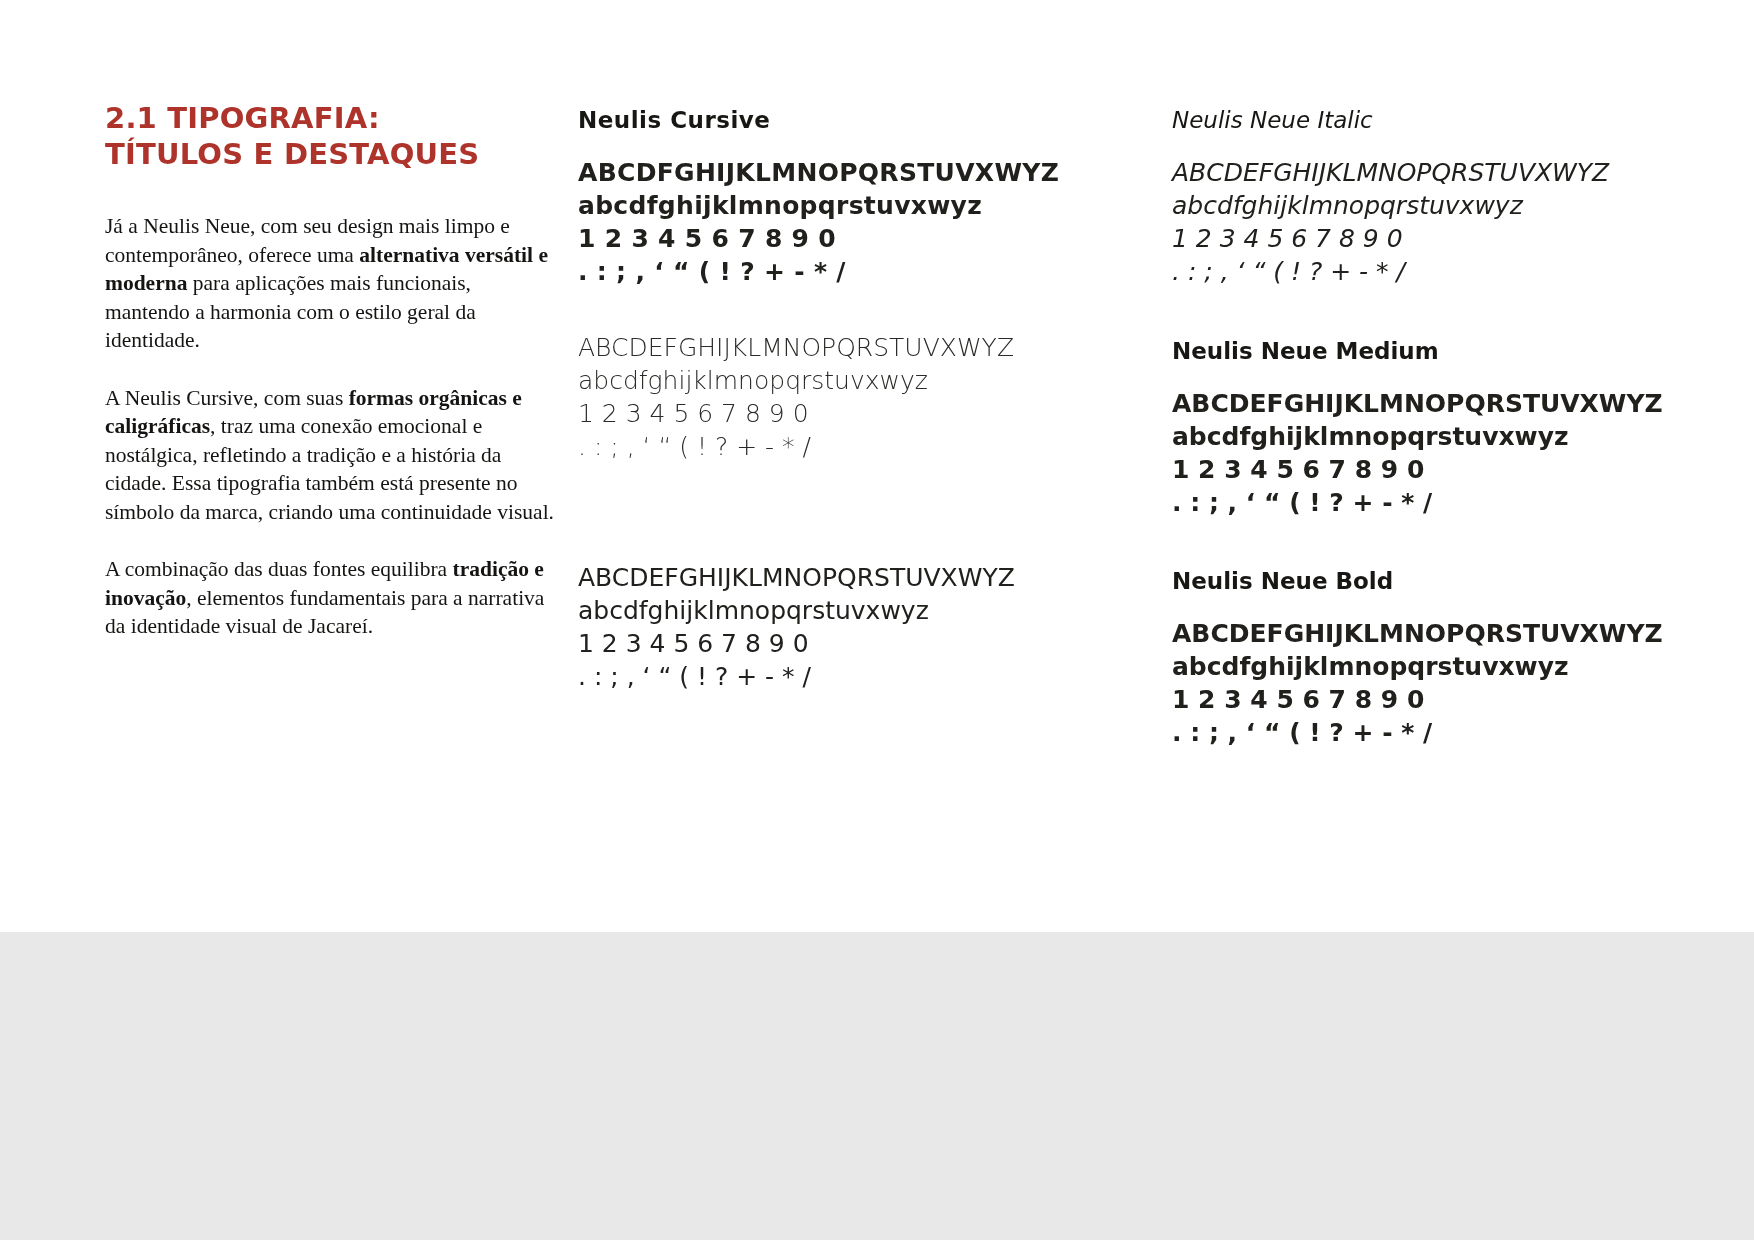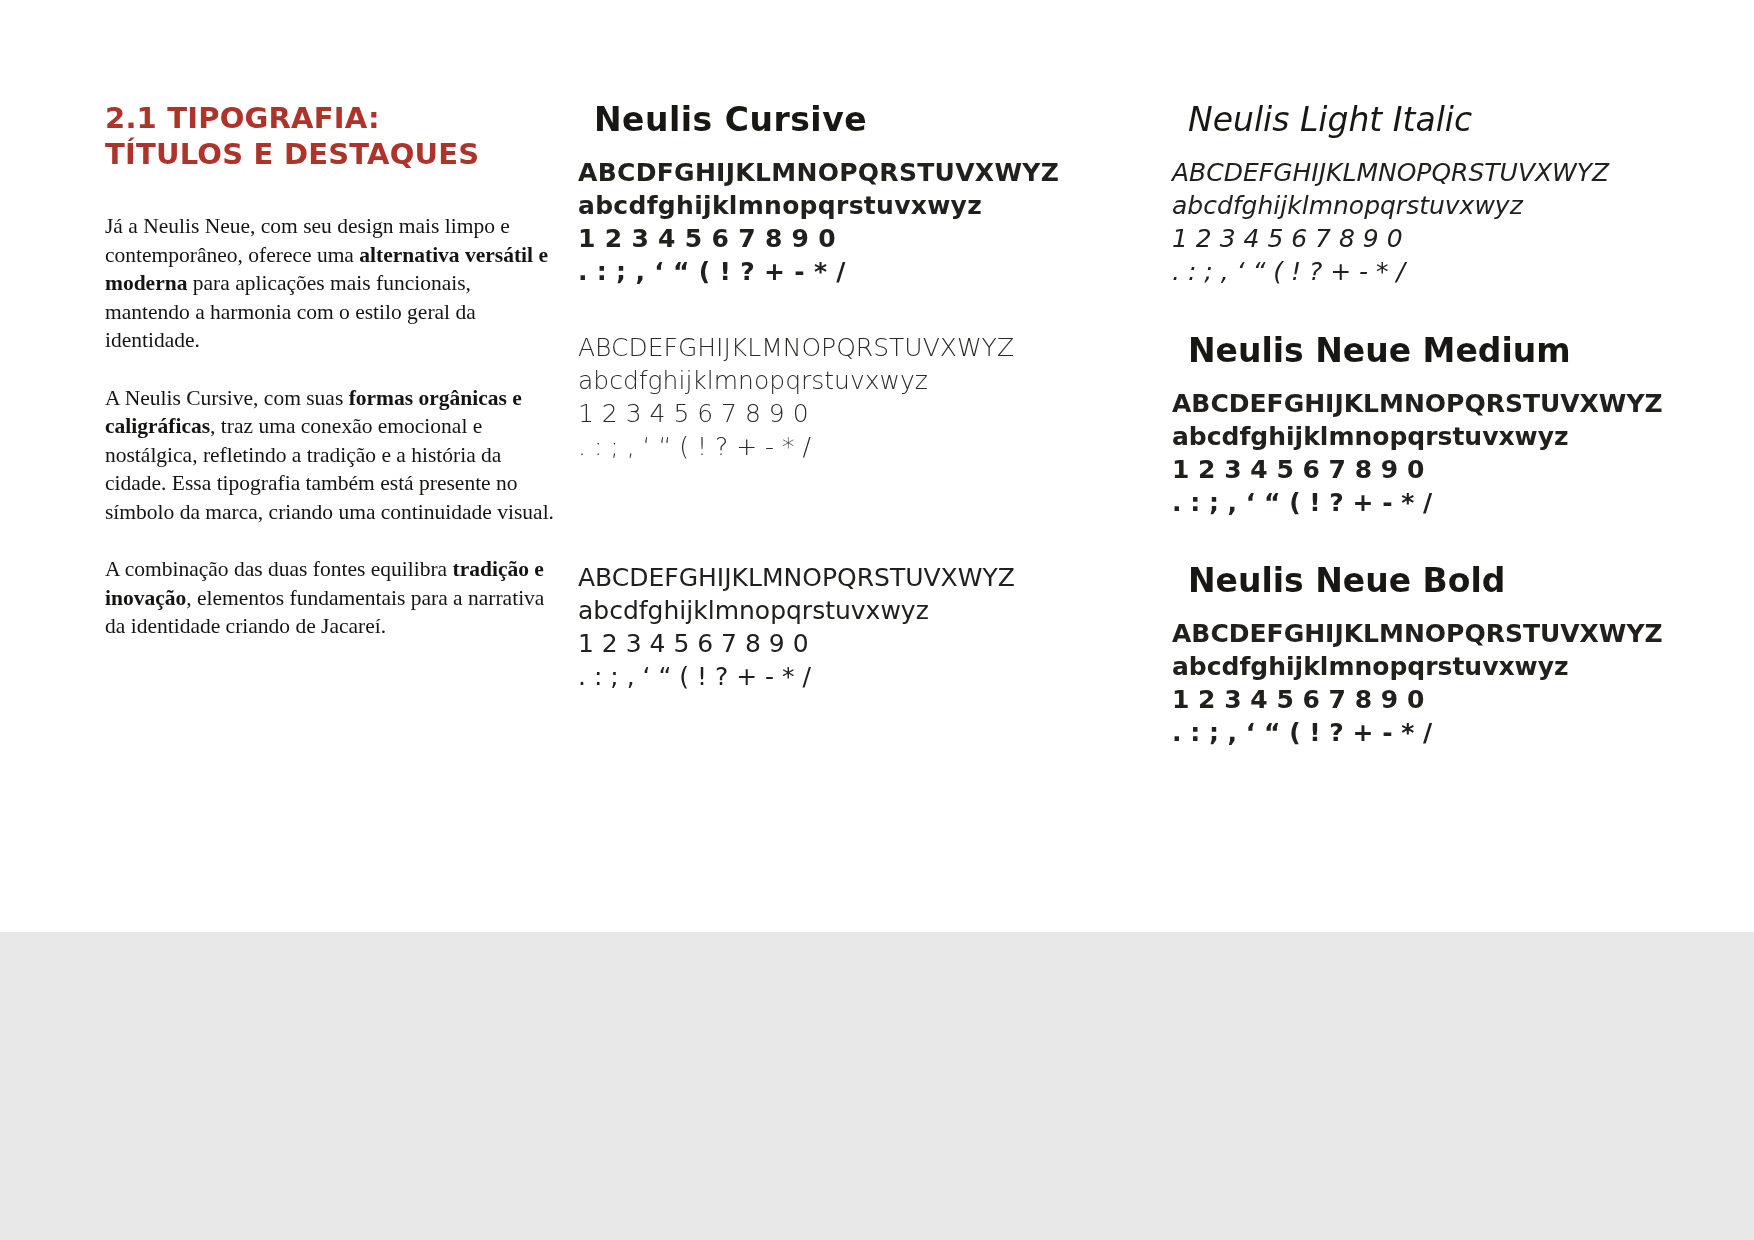--- a/index.html
+++ b/index.html
@@ -26,21 +26,21 @@
     font-family: "Liberation Serif", serif;
     font-size: 21.5px; line-height: 28.5px; color: #151412;
   }
   .intro p { margin: 0 0 29px 0; }
   .intro b { font-weight: 700; }
 
   
   .card { position: absolute; color: var(--ink); }
   .card .title {
     font-family: "DejaVu Sans", sans-serif;
-    font-size: 33px; line-height: 40px; margin: 0 0 16px 16px; color: #181714;
+    font-size: 23px; line-height: 40px; margin: 0 0 16px 0; color: #181714;
   }
   .card .row {
     font-family: "DejaVu Sans", sans-serif;
     font-size: 25px; line-height: 33px; white-space: nowrap; color: #21201d;
   }
   .pos-0 { left: 578px;  top: 100px; width: 600px; }
   .pos-1 { left: 1172px; top: 100px; width: 500px; }
   .pos-2 { left: 578px;  top: 331px; width: 600px; }
   .pos-3 { left: 1172px; top: 331px; width: 500px; }
   .pos-4 { left: 578px;  top: 561px; width: 600px; }
@@ -81,33 +81,33 @@
 <div class="page">
 
   <div class="heading">
     <div>2.1 TIPOGRAFIA:</div>
     <div>TÍTULOS E DESTAQUES</div>
   </div>
 
   <div class="intro">
     <p><span>Já a Neulis Neue, com seu design mais limpo e contemporâneo, oferece uma </span><b>alternativa versátil e moderna</b><span> para aplicações mais funcionais, mantendo a harmonia com o estilo geral da identidade.</span></p>
     <p><span>A Neulis Cursive, com suas </span><b>formas orgânicas e caligráficas</b><span>, traz uma conexão emocional e nostálgica, refletindo a tradição e a história da cidade. Essa tipografia também está presente no símbolo da marca, criando uma continuidade visual.</span></p>
-    <p><span>A combinação das duas fontes equilibra </span><b>tradição e inovação</b><span>, elementos fundamentais para a narrativa da identidade criando de Jacareí.</span></p>
+    <p><span>A combinação das duas fontes equilibra </span><b>tradição e inovação</b><span>, elementos fundamentais para a narrativa da identidade visual de Jacareí.</span></p>
   </div>
 
   <div class="card pos-0 w-cursive">
     <div class="title">Neulis Cursive</div>
     <div class="row">ABCDFGHIJKLMNOPQRSTUVXWYZ</div>
     <div class="row">abcdfghijklmnopqrstuvxwyz</div>
     <div class="row">1 2 3 4 5 6 7 8 9 0</div>
     <div class="row">. : ; , ‘ “ ( ! ? + - * /</div>
   </div>
 
   <div class="card pos-1 w-italic">
-    <div class="title">Neulis Light Italic</div>
+    <div class="title">Neulis Neue Italic</div>
     <div class="row">ABCDEFGHIJKLMNOPQRSTUVXWYZ</div>
     <div class="row">abcdfghijklmnopqrstuvxwyz</div>
     <div class="row">1 2 3 4 5 6 7 8 9 0</div>
     <div class="row">. : ; , ‘ “ ( ! ? + - * /</div>
   </div>
 
   <div class="card pos-2 w-light">
     <div class="row">ABCDEFGHIJKLMNOPQRSTUVXWYZ</div>
     <div class="row">abcdfghijklmnopqrstuvxwyz</div>
     <div class="row">1 2 3 4 5 6 7 8 9 0</div>

